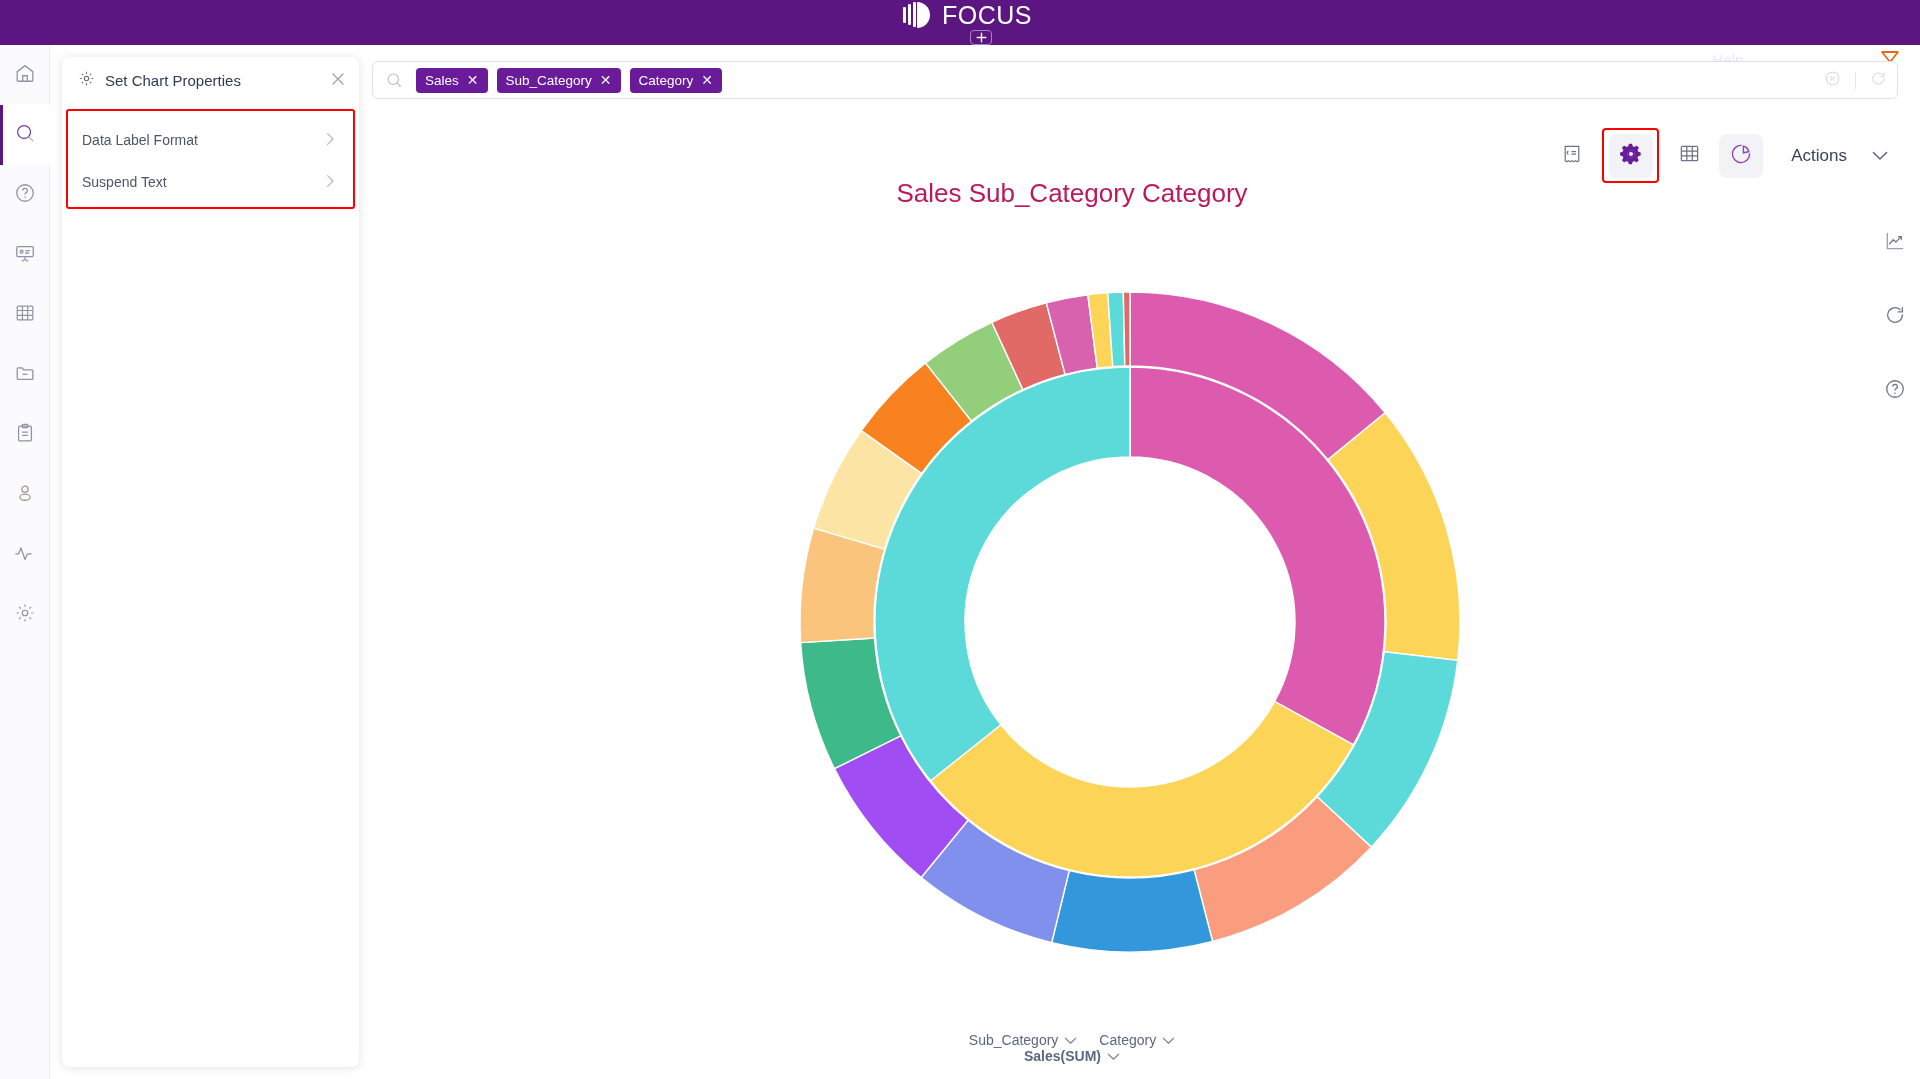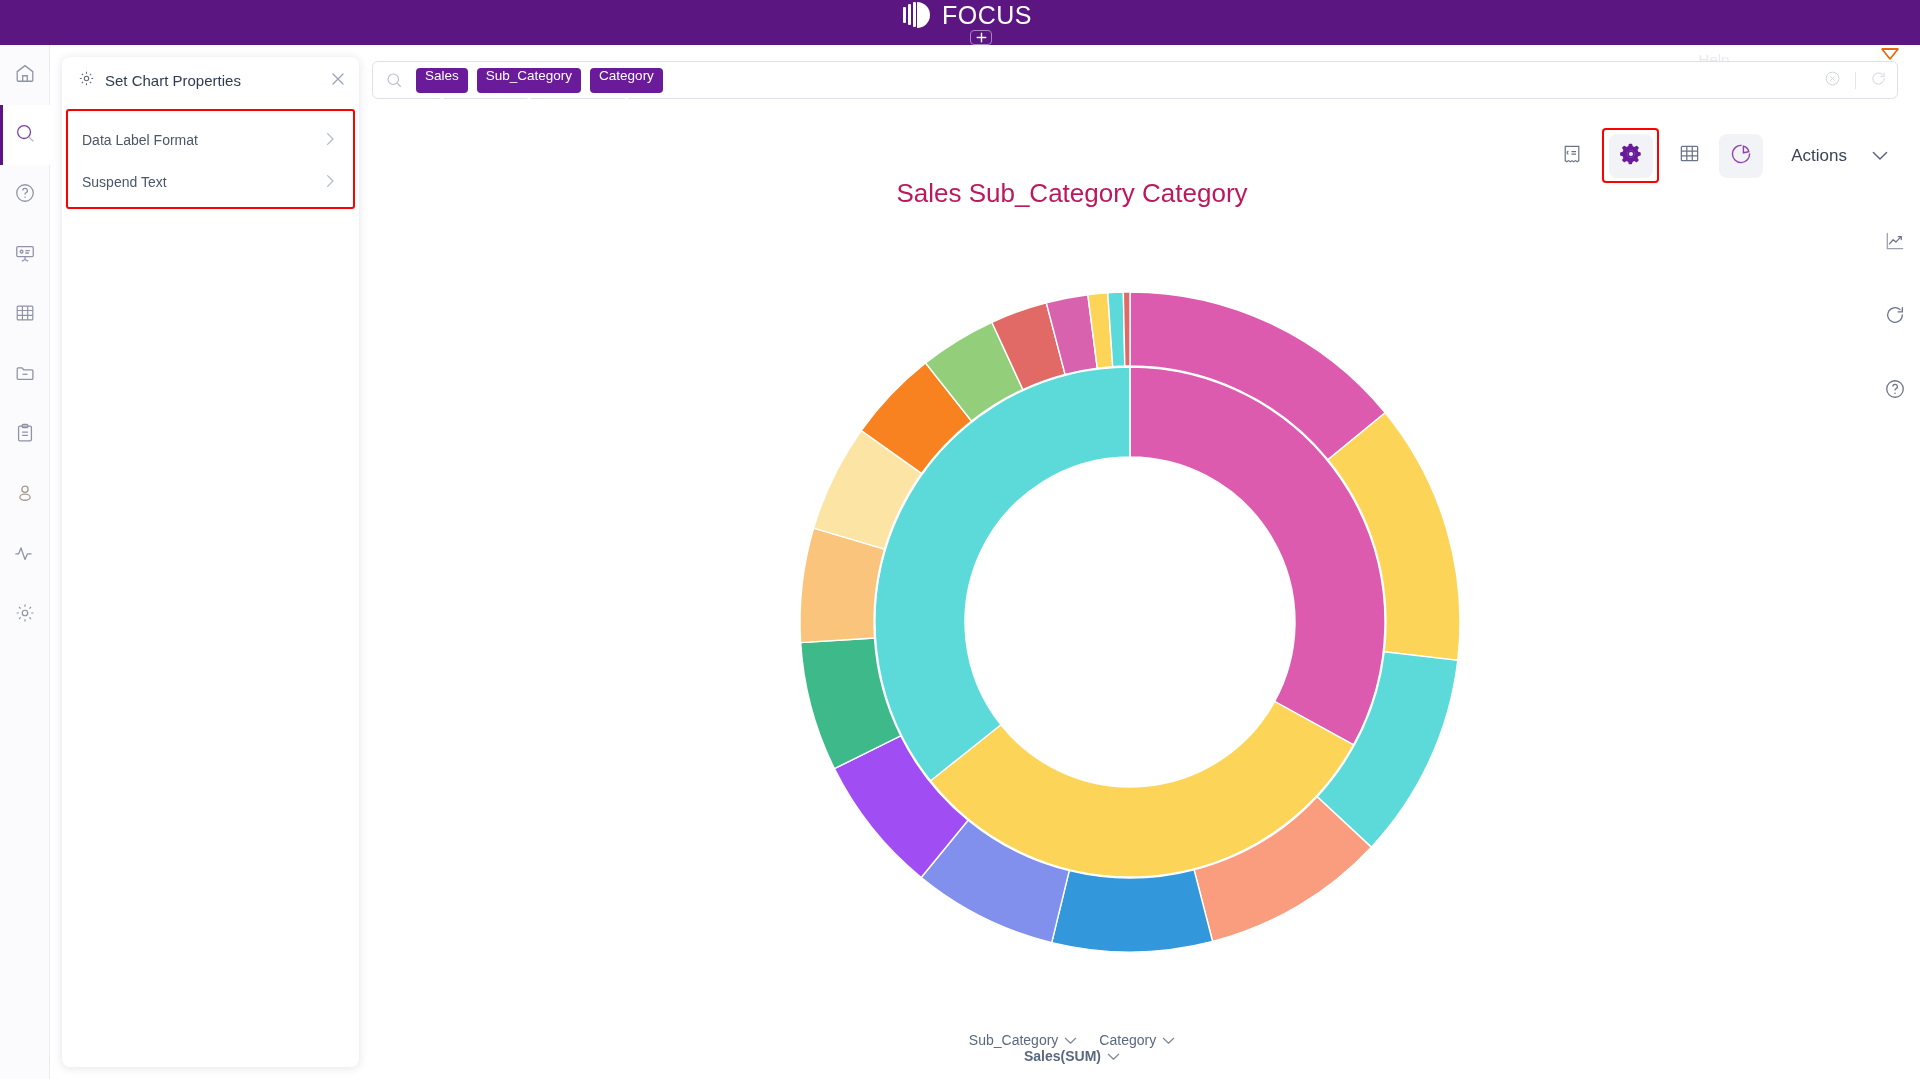--- a/index.html
+++ b/index.html
@@ -40,21 +40,21 @@
     display: flex; align-items: center; justify-content: center;
     color: #fff;
   }
   #add-tab svg { display:block; }
 
   #topbar-right {
     margin-left: auto; display: flex; align-items: center;
     margin-right: 20px; gap: 26px;
   }
   #help-link { color: #efe6f5; font-size: 15px; }
-  #user-block { display: flex; gap: 14px; }
+  #user-block { display: flex; align-items: center; gap: 7px; }
   #user-name { color: #ffffff; font-size: 15px; }
 
   
   #rail {
     position: absolute; left: 0; top: 45px;
     width: 50px; height: 1034px;
     background: #fbfbfd; border-right: 1px solid #eceaf2;
   }
   .rail-item {
     width: 50px; height: 60px;
@@ -103,21 +103,21 @@
     width: 1526px; height: 38px;
     border: 1px solid #dfe1ea; border-radius: 6px;
     background: #fff; display: flex; align-items: center;
     padding: 0 10px 0 12px;
   }
   #search-icon-wrap { width: 22px; display: flex; align-items: center; }
   .chip {
     height: 25px; border-radius: 4px; background: #6A1B9A;
     color: #fff; font-size: 13.5px;
     display: inline-flex; align-items: center;
-    padding: 0 9px; margin-left: 9px; gap: 8px; flex-direction: column;
+    padding: 0 9px; margin-left: 9px; gap: 8px;
   }
   .chip-x { font-size: 14px; opacity: .95; }
   #search-right {
     margin-left: auto; display: flex; align-items: center; gap: 14px;
     color: #cfd4de;
   }
   #search-sep { width: 1px; height: 17px; background: #e3e6ee; }
 
   
   #chart-toolbar {

